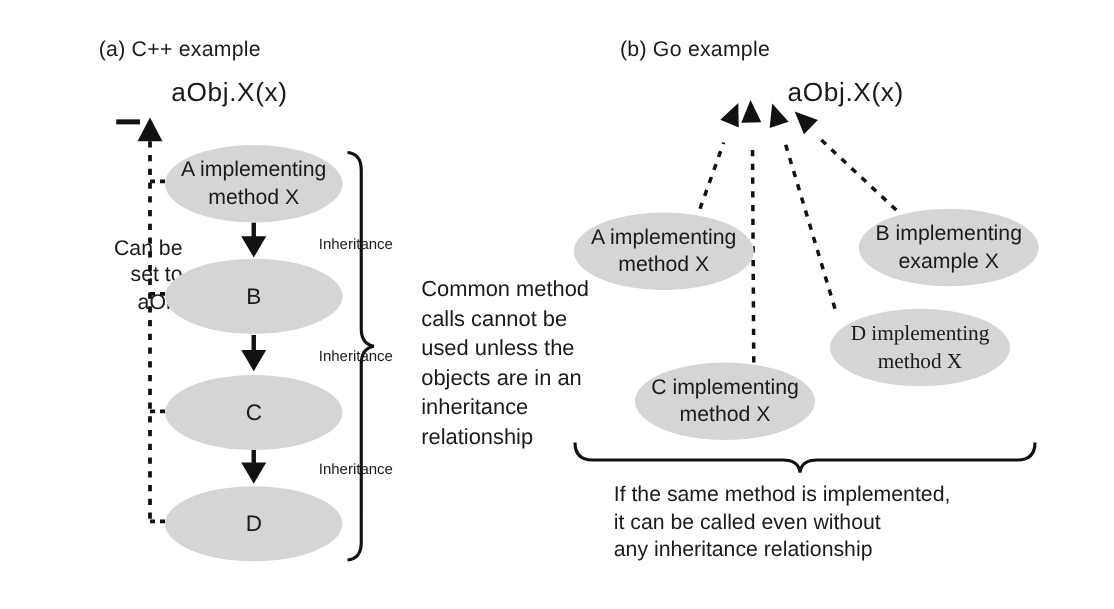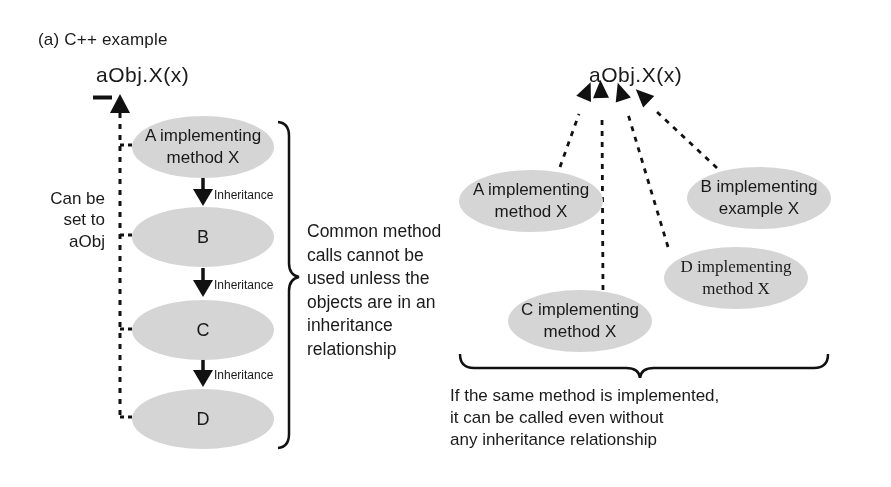--- a/index.html
+++ b/index.html
@@ -2,21 +2,21 @@
 <html style="--node-fill: #d5d5d5; --line: #111111; --text: #1a1a1a; --background: #ffffff;"><head>
 <meta charset="utf-8">
 <style>
   html,body{margin:0;padding:0;background:#fff;}
   .stage{
     position:relative;width:891px;height:487px;overflow:hidden;
     background:var(--background,#ffffff);
     font-family:"Liberation Sans",sans-serif;
     color:var(--text,#1a1a1a);
   }
-  .abs{position:absolute;}
+  .abs{position:absolute;margin-left:41px;}
   .panel-title{font-size:17px;letter-spacing:.2px;}
   .call-label{font-size:21px;letter-spacing:.5px;}
   .ellipse{
     position:absolute;border-radius:50%;
     background:var(--node-fill,#d5d5d5);
     display:flex;align-items:center;justify-content:center;text-align:center;
   }
   .node-label{font-size:17px;line-height:1.3;white-space:pre-line;}
   .node-letter{font-size:18px;}
   .side-note{font-size:17px;line-height:1.25;white-space:pre-line;}
@@ -82,27 +82,28 @@
     <span class="node-letter">C</span>
   </div>
   <div class="ellipse" style="left:132px;top:389px;width:142px;height:60px;">
     <span class="node-letter">D</span>
   </div>
 
   <div class="abs edge-label" style="left:214px;top:188px;">Inheritance</div>
   <div class="abs edge-label" style="left:214px;top:278px;">Inheritance</div>
   <div class="abs edge-label" style="left:214px;top:368px;">Inheritance</div>
 
-  <div class="abs note-block" style="left:307px;top:220px;width:175px;">Common method
+  <div class="abs note-block" style="left:296px;top:220px;width:175px;">Common method
 calls cannot be
 used unless the
 objects are in an
 inheritance
 relationship</div>
 
+  <div class="abs panel-title" style="left:455px;top:30px;">(b) Go example</div>
   <div class="abs call-label" style="left:589px;top:63px;">aObj.X(x)</div>
 
   <div class="ellipse" style="left:459px;top:170px;width:144px;height:62px;">
     <span class="node-label">A implementing
 method X</span>
   </div>
   <div class="ellipse" style="left:687px;top:167px;width:144px;height:62px;">
     <span class="node-label">B implementing
 example X</span>
   </div>

